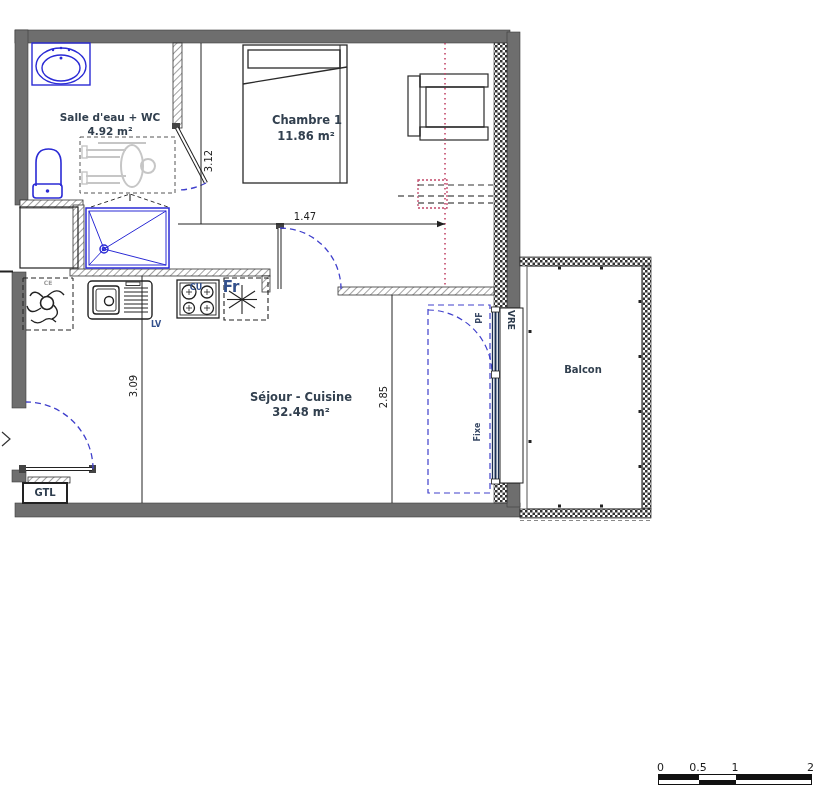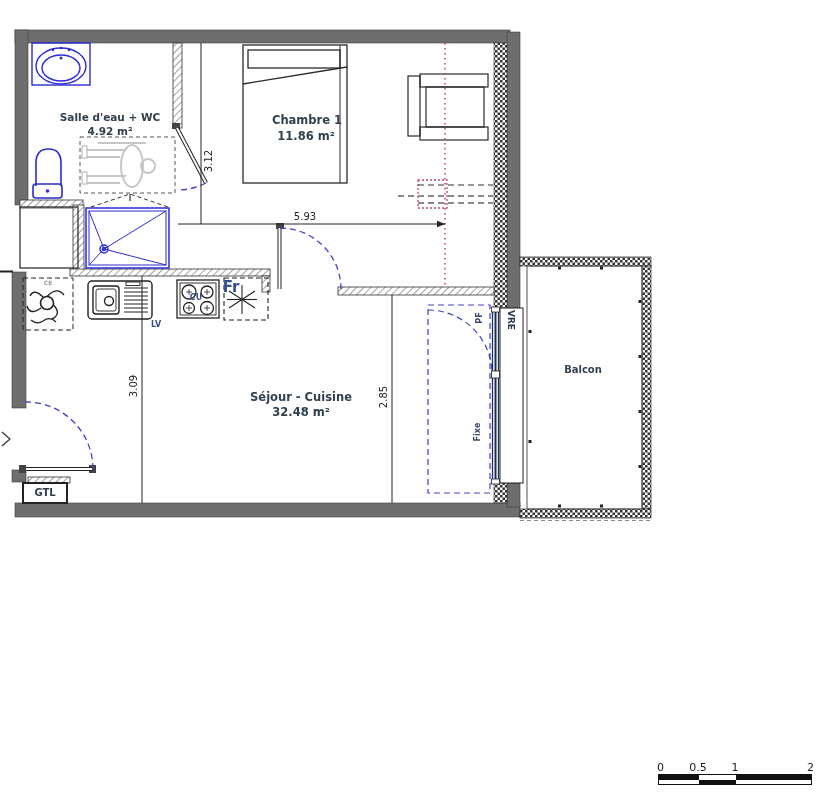--- a/index.html
+++ b/index.html
@@ -251,28 +251,28 @@
 
   <div class="lbl room" style="left:110px;top:117px;">Salle d'eau + WC</div>
   <div class="lbl room" style="left:110px;top:131px;">4.92 m²</div>
   <div class="lbl room room-big" style="left:307px;top:120px;">Chambre 1</div>
   <div class="lbl room room-big" style="left:306px;top:136px;">11.86 m²</div>
   <div class="lbl room room-big" style="left:301px;top:397px;">Séjour - Cuisine</div>
   <div class="lbl room room-big" style="left:301px;top:412px;">32.48 m²</div>
   <div class="lbl balcon" style="left:583px;top:369px;">Balcon</div>
 
   <div class="lbl dim rot" style="left:208px;top:161px;">3.12</div>
-  <div class="lbl dim" style="left:305px;top:216px;">5.93</div>
+  <div class="lbl dim" style="left:305px;top:216px;">1.47</div>
   <div class="lbl dim rot" style="left:133px;top:386px;">3.09</div>
   <div class="lbl dim rot" style="left:383px;top:397px;">2.85</div>
 
   <div class="lbl gtl" style="left:45px;top:492px;">GTL</div>
   <div class="lbl tiny" style="left:48px;top:282px;">CE</div>
   <div class="lbl appl" style="left:156px;top:284px;margin-top:40px;">LV</div>
-  <div class="lbl appl" style="left:196px;top:297px;">CU</div>
+  <div class="lbl appl" style="left:196px;top:287px;">CU</div>
   <div class="lbl appl" style="left:231px;top:287px;font-size:15px;">Fr</div>
   <div class="lbl winlbl rot" style="left:479px;top:318px;">PF</div>
   <div class="lbl winlbl rot" style="left:477px;top:432px;">Fixe</div>
   <div class="lbl vre rotcw" style="left:511px;top:320px;">VRE</div>
 
 
   <div class="scalebar">
     <div class="ticks">
       <span style="left:-1px;">0</span>
       <span style="left:40px;transform:translateX(-50%);">0.5</span>

